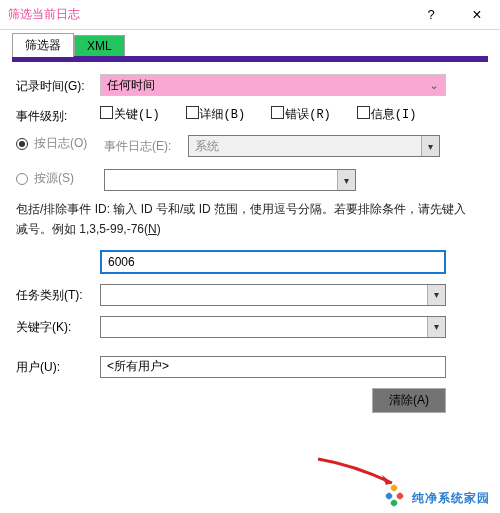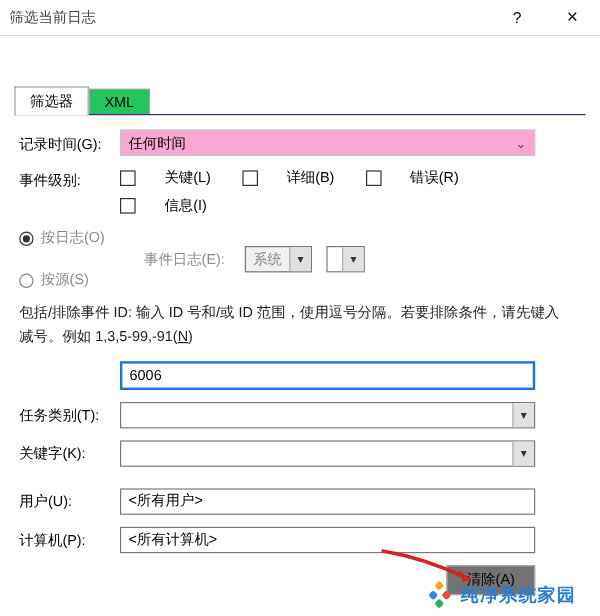--- a/index.html
+++ b/index.html
@@ -16,40 +16,39 @@
   }
   .titlebar {
     height: 30px;
     background: #ffffff;
     border-bottom: 1px solid #d9d9d9;
     display: flex;
     align-items: center;
     justify-content: space-between;
     padding-left: 8px;
   }
-  .titlebar-title { font-size: 12px; color: #404040; }
+  .titlebar-title { font-size: 12px; color: #ec4899; }
   .titlebar-controls { display: flex; height: 100%; }
   .tbtn {
     width: 46px;
     display: flex;
     align-items: center;
     justify-content: center;
     font-size: 13px;
     color: #000;
   }
   .tbtn.close { font-size: 16px; font-weight: 300; }
   .client {
     padding: 8px 12px 12px 12px;
   }
   .tabstrip {
     display: flex;
     align-items: flex-end;
-    border-bottom: 1px solid #4c1d95;
+    border-bottom: 6px solid #4c1d95;
     height: 24px;
-    margin-top: 34px;
   }
   .tab {
     padding: 3px 12px;
     border: 1px solid #a0a0a0;
     border-bottom: none;
     background: #ffffff;
     position: relative;
     font-size: 12px;
   }
   .tab.active { top: 1px; background:#fff; z-index:2; }
@@ -91,39 +90,40 @@
   .dropdown.win10 { border:1px solid #c8c8c8; background:#f9a8d4; }
   .dropdown.win10 .ddbtn { background:transparent; border:0; font-size:11px; color:#555; width:22px;}
   .checkgrid {
     display: flex;
     flex-wrap: wrap;
     gap: 6px 26px;
     max-width: 346px;
   }
   .chk {
     display: flex;
-    align-items: center;
-    gap: 24px;
+    align-items: flex-start;
+    gap: 1px;
     font-size: 12px;
+    font-family: Liberation Mono, monospace;
   }
   .chk .box {
     width: 13px; height: 13px; border:1px solid #333; background:#fff;
   }
   .radio { display:flex; align-items:center; gap:6px; font-size:12px;}
   .radio .circ {
     width:12px;height:12px;border:1px solid #888;border-radius:50%;background:#fff;
   }
   .radio.sel .circ { border-color:#333; }
   .radio.sel .circ::after{
     content:"";display:block;width:6px;height:6px;border-radius:50%;
     background:#333;margin:2px;
   }
-  .flexcol { display:flex; gap:20px; }
+  .flexcol { display:flex; gap:4px; }
   .leftcol { width:84px; display:flex;flex-direction:column;gap:18px;}
-  .rightcol { flex:1; display:flex;flex-direction:row;gap:12px; }
+  .rightcol { flex:1; display:flex;flex-direction:column;gap:12px; }
   .desc {
     font-size:12px; color:#222; line-height:1.7; margin: 8px 0 10px 0;
   }
   .textbox {
     border:1px solid #7a7a7a;
     height:22px;
     width:100%;
     max-width:346px;
     padding:4px 6px;
     display:flex;align-items:center;
@@ -133,23 +133,23 @@
   .textbox.hl { border:2px solid #1976d2; height:24px; }
   .btn {
     border:1px solid #adadad;
     background:#737373;
     padding:3px 16px;
     font-size:12px;
   }
   .btnrow { display:flex; justify-content:flex-end; margin-top:10px; max-width:430px; }
   .watermark {
     position:absolute;
-    right:20px; bottom:6px;
-    display:flex; align-items:center; gap:4px;
-    font-size:15px; color:#2a7dd3; font-weight:600;
+    right:10px; bottom:6px;
+    display:flex; align-items:flex-end; gap:4px;
+    font-size:12px; color:#2a7dd3; font-weight:600;
     letter-spacing:1px;
   }
   .wm-icon {
     width:22px;height:22px;position:relative;
   }
   .wm-icon .p1{position:absolute;top:0;left:5px;width:6px;height:6px;background:#f5a623;border-radius:2px;transform:rotate(45deg);}
   .wm-icon .p2{position:absolute;top:8px;left:0;width:6px;height:6px;background:#2e86de;border-radius:2px;transform:rotate(45deg);}
   .wm-icon .p3{position:absolute;top:8px;left:11px;width:6px;height:6px;background:#e74c3c;border-radius:2px;transform:rotate(45deg);}
   .wm-icon .p4{position:absolute;top:15px;left:5px;width:6px;height:6px;background:#27ae60;border-radius:2px;transform:rotate(45deg);}
   .arrow {
@@ -237,21 +237,21 @@
           <div class="dropdown" style="flex:1;max-width:252px">
             <span class="ddtext"></span>
             <span class="ddbtn">▾</span>
           </div>
         </div>
       </div>
     </div>
 
     <div class="desc">
       <span>包括/排除事件 ID: 输入 ID 号和/或 ID 范围，使用逗号分隔。若要排除条件，请先键入</span><br>
-      <span>减号。例如 1,3,5-99,-91(</span><span class="underline">N</span><span>)</span>
+      <span>减号。例如 1,3,5-99,-76(</span><span class="underline">N</span><span>)</span>
     </div>
 
     <div class="row">
       <div class="label" style="width:84px"></div>
       <div class="field">
         <div class="textbox hl" style="max-width:346px">
           <span>6006</span>
         </div>
       </div>
     </div>
@@ -280,28 +280,20 @@
 
     <div class="row">
       <div class="label">用户(U):</div>
       <div class="field">
         <div class="textbox" style="max-width:346px">
           <span>&lt;所有用户&gt;</span>
         </div>
       </div>
     </div>
 
-    <div class="row">
-      <div class="label">计算机(P):</div>
-      <div class="field">
-        <div class="textbox" style="max-width:346px">
-          <span>&lt;所有计算机&gt;</span>
-        </div>
-      </div>
-    </div>
 
     <div class="btnrow">
       <button class="btn">清除(A)</button>
     </div>
 
   </div>
 </div>
 
 <svg class="arrow" viewBox="0 0 90 34">
   <path d="M 4 4 Q 40 10 78 28" stroke="#d62222" stroke-width="3" fill="none"></path>

